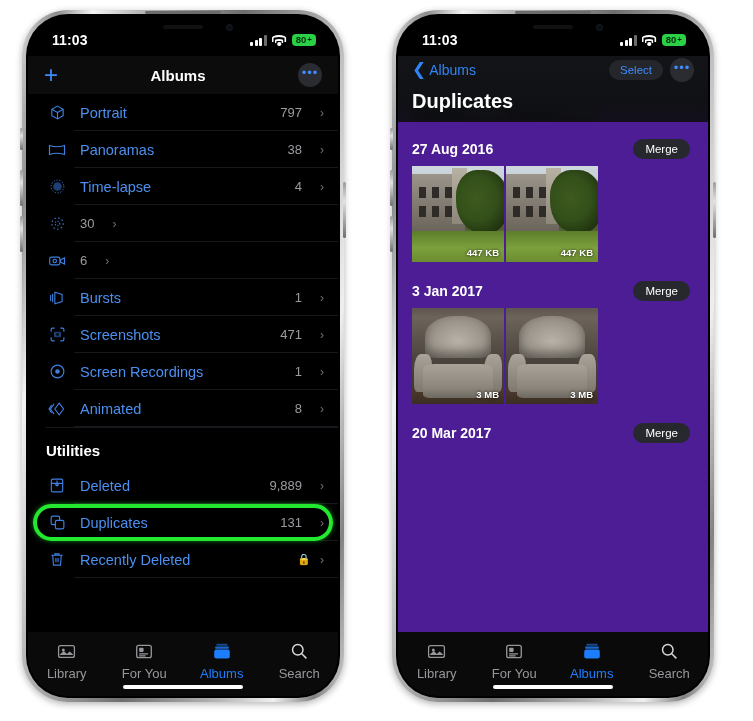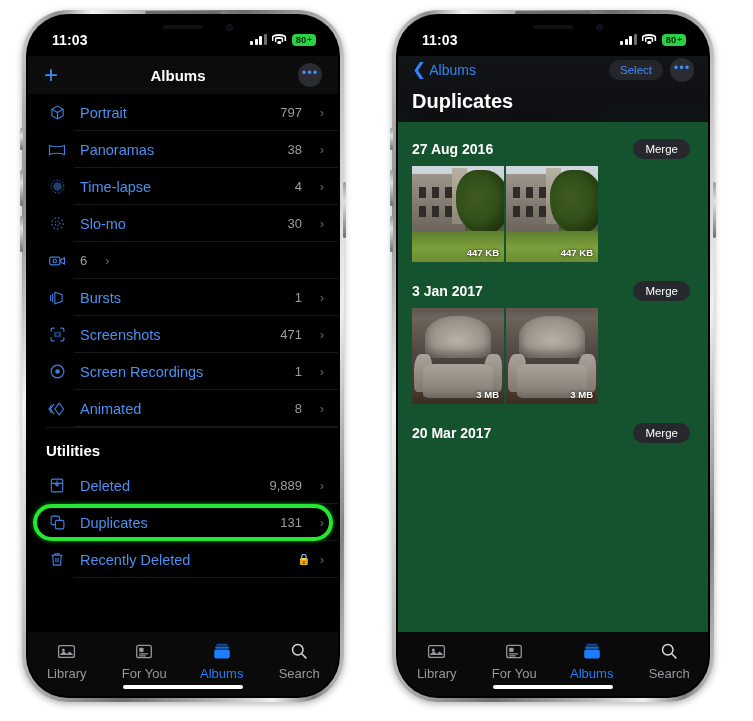--- a/index.html
+++ b/index.html
@@ -69,21 +69,21 @@
   }
 
   
   .statusbar {
     position: absolute; top: 0; left: 0; right: 0; height: 40px;
     display: flex; align-items: center; justify-content: space-between;
     padding: 8px 22px 0 24px; z-index: 30;
     color: #fff;
   }
   .sb-time { font-size: 14px; font-weight: bold; letter-spacing: .1px; }
-  .sb-right { display: flex; align-items: flex-start; gap: 5px; }
+  .sb-right { display: flex; align-items: flex-end; gap: 5px; }
   .bars { display: flex; align-items: flex-end; gap: 1.5px; height: 11px; }
   .bars i { display:block; width: 3px; background: #fff; border-radius: 1px; }
   .bars i:nth-child(1){ height: 4px; }
   .bars i:nth-child(2){ height: 6px; }
   .bars i:nth-child(3){ height: 8.5px; }
   .bars i:nth-child(4){ height: 11px; background:#6d6d6d; }
   .wifi { position: relative; width: 15px; height: 11px; }
   .wifi span {
     position: absolute; left: 50%; transform: translateX(-50%);
     border: 2px solid #fff; border-bottom: none;
@@ -190,21 +190,21 @@
   .back .carat { font-size: 17px; line-height: 1; font-weight: 300; margin-top:-1px;}
   .nav-dup-right { display: flex; align-items: center; gap: 7px; justify-content: center; }
   .select-btn {
     background: #24262c; color: #3f8cff; font-size: 11.5px; font-weight: 500;
     padding: 4px 11px; border-radius: 12px;
   }
   .big-title { color: #fff; font-size: 20px; font-weight: bold; padding-top: 6px; }
 
   .dup-scroll {
     position: absolute; top: 40px; left: 0; right: 0; bottom: 64px;
-    background: #14532d; overflow: hidden; text-align: center;
+    background: #4c1d95; overflow: hidden; text-align: center;
   }
   .dup-inner { position: absolute; top: -32px; left: 0; right: 0; }
   .dup-group { padding: 0 0 10px 0; }
   .dup-head {
     display: flex; align-items: center; justify-content: space-between;
     padding: 9px 18px 7px 14px;
   }
   .dup-date { color: #fff; font-size: 14px; font-weight: bold; }
   .merge-btn {
     background: #26282d; color: #fff; font-size: 11.5px;
@@ -401,21 +401,20 @@
             <span class="chev">›</span>
           </div>
 
           <div class="row">
             <span class="ic">
               <svg width="17" height="17" viewBox="0 0 24 24" fill="none" stroke="#3f7fe0" stroke-width="1.5">
                   <circle cx="12" cy="12" r="8" stroke-dasharray="2 3.4"></circle>
                   <circle cx="12" cy="12" r="3.2" stroke-dasharray="1.4 2"></circle>
                 </svg>
             </span>
-            <span class="lbl">Slo-mo</span>
             <span class="cnt">30</span>
             <span class="chev">›</span>
           </div>
 
           <div class="row">
             <span class="ic">
               <svg width="19" height="14" viewBox="0 0 24 18" fill="none" stroke="#3f7fe0" stroke-width="1.5">
                   <rect x="2" y="4" width="13" height="10" rx="2"></rect>
                   <circle cx="8.5" cy="9" r="2.2"></circle>
                   <path d="M16 7.5l5-2.5v8l-5-2.5z"></path>

